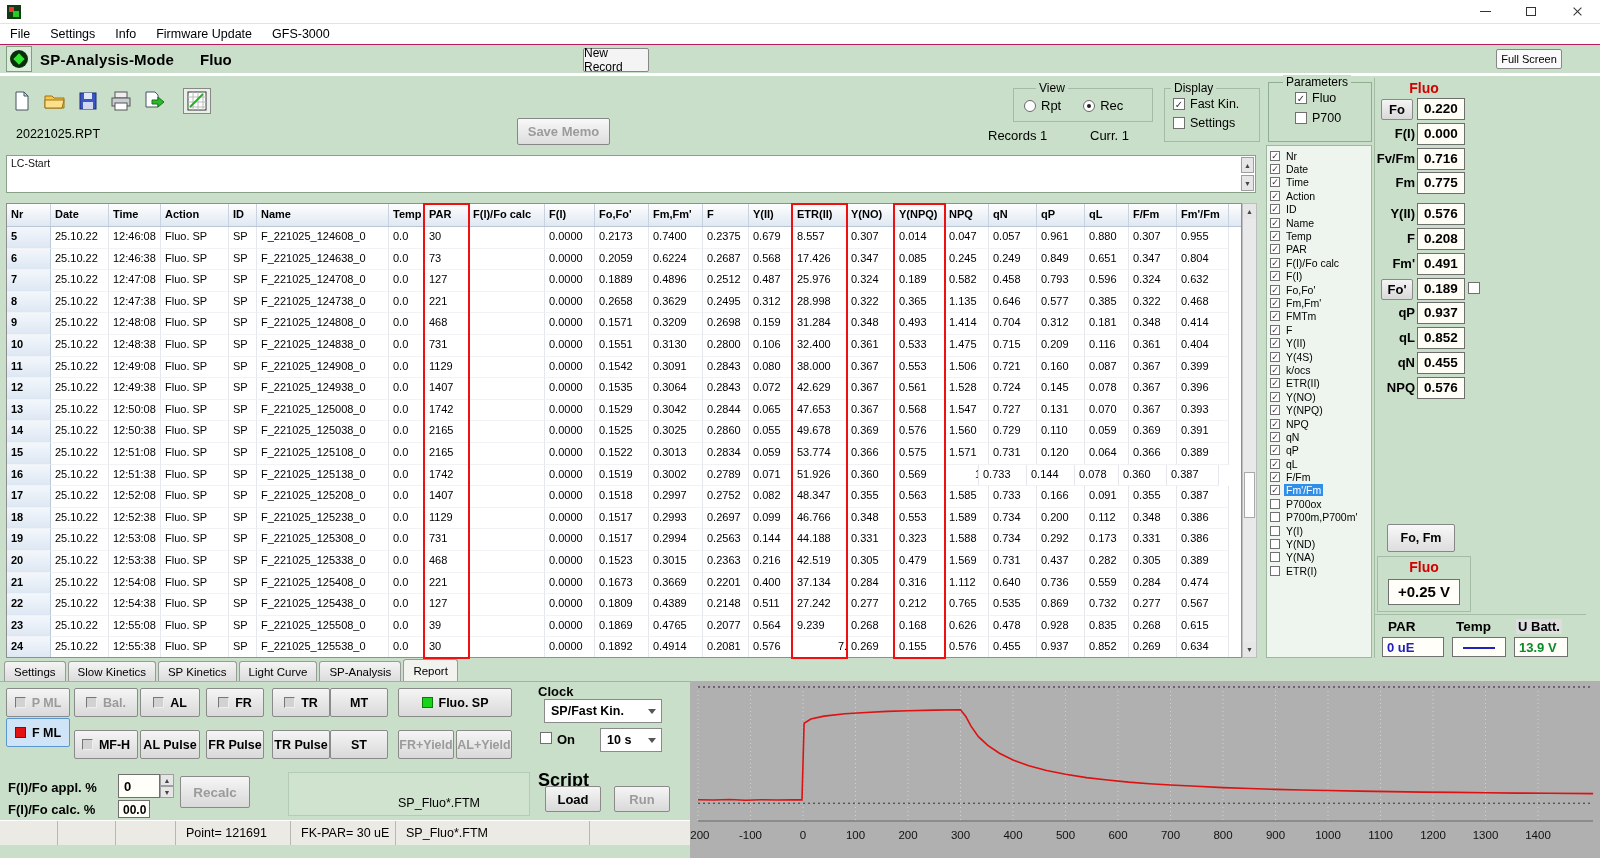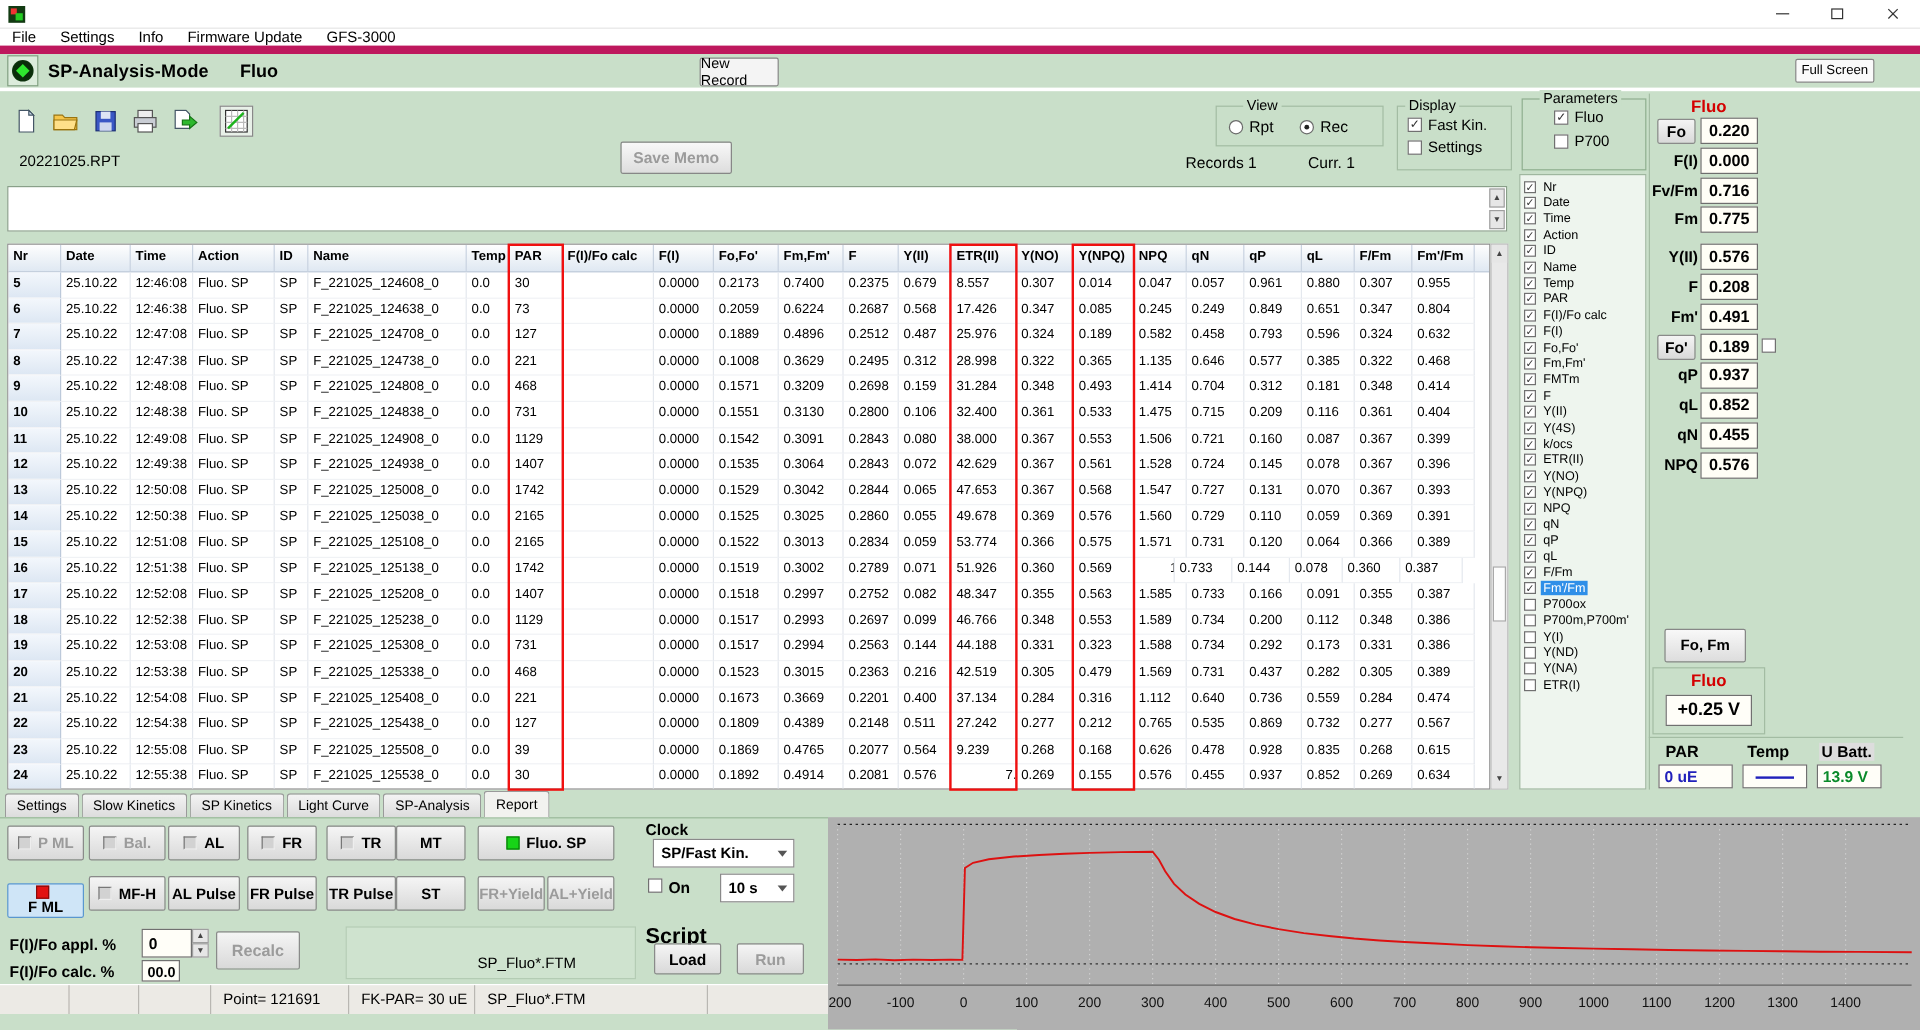--- a/index.html
+++ b/index.html
@@ -12,21 +12,21 @@
 .appicon16 i{position:absolute;left:2px;top:2px;width:5px;height:5px;background:#e33}
 .appicon16 b{position:absolute;right:2px;bottom:2px;width:6px;height:6px;background:#2c2}
 .tb-title{font-size:12.5px}
 .wbtns{margin-left:auto;display:flex}
 .wbtn{width:46px;height:24px;display:flex;align-items:center;justify-content:center}
 .mingl{width:11px;height:1px;background:#333}
 .maxgl{width:10px;height:9px;border:1px solid #333}
 .clsgl{position:relative;width:11px;height:11px}
 .clsgl:before,.clsgl:after{content:"";position:absolute;left:5px;top:0;width:1px;height:11px;background:#333}
 .clsgl:before{transform:rotate(45deg)}.clsgl:after{transform:rotate(-45deg)}
-.menubar{left:0;top:24px;width:1600px;height:21px;background:#fff;display:flex;align-items:center;border-bottom:7px solid #be185d}
+.menubar{left:0;top:24px;width:1600px;height:21px;background:#fff;display:flex;align-items:center;border-bottom:1px solid #be185d}
 .menuitem{padding:0 10px;font-size:12.5px;height:21px;display:flex;align-items:center;cursor:default}
 
 .modebar{left:0;top:45px;width:1600px;height:31px;background:#c9dfc9;border-bottom:3px solid #fff;display:flex;align-items:center}
 .modeicon{width:26px;height:26px;margin:0 8px 0 6px;border:1px solid #7f9f7f;background:#dcecdc;display:flex;align-items:center;justify-content:center}
 .modeicon span{width:18px;height:18px;border-radius:50%;background:radial-gradient(circle at 50% 50%,#0a2d0a 60%,#1d4d1d);position:relative;display:block}
 .modeicon span:after{content:"";position:absolute;left:5px;top:5px;width:8px;height:8px;background:#2ee62e;transform:rotate(45deg)}
 .modetitle{font-size:15px;font-weight:bold;letter-spacing:.2px}
 .modemode{font-size:15px;font-weight:bold;margin-left:26px}
 
 .btn{background:linear-gradient(#f8f8f8,#ddd);border:1px solid #878787;border-radius:2px;display:flex;align-items:center;justify-content:center;font-size:12px;cursor:default}
@@ -204,20 +204,21 @@
         <span class="lbl" style="font-size: 12.5px;">Fluo</span>
       </div>
       <div style="display: flex; align-items: center; gap: 5px;">
         <span class="chk"></span>
         <span class="lbl" style="font-size: 12.5px;">P700</span>
       </div>
     </div>
 </div>
 
 <div class="abs memo" style="left:6px;top:155px;width:1250px;height:38px">
+  <div>LC-Start</div>
 </div>
 <div class="abs scrbtn" style="left:1241px;top:157px;width:13px;height:16px">▲</div>
 <div class="abs scrbtn" style="left:1241px;top:175px;width:13px;height:16px">▼</div>
 
 <div class="abs tblwrap" style="left:6px;top:203px;width:1236px;height:455px" id="report-table">
     <div class="trow hdr">
       <div class="tc" style="width: 44px; flex: 0 0 auto;">Nr</div>
       <div class="tc" style="width: 58px; flex: 0 0 auto;">Date</div>
       <div class="tc" style="width: 52px; flex: 0 0 auto;">Time</div>
       <div class="tc" style="width: 68px; flex: 0 0 auto;">Action</div>
@@ -320,21 +321,21 @@
       <div class="tc nr" style="width: 44px; flex: 0 0 auto;">8</div>
       <div class="tc" style="width: 58px; flex: 0 0 auto;">25.10.22</div>
       <div class="tc" style="width: 52px; flex: 0 0 auto;">12:47:38</div>
       <div class="tc" style="width: 68px; flex: 0 0 auto;">Fluo. SP</div>
       <div class="tc" style="width: 28px; flex: 0 0 auto;">SP</div>
       <div class="tc" style="width: 132px; flex: 0 0 auto;">F_221025_124738_0</div>
       <div class="tc" style="width: 36px; flex: 0 0 auto;">0.0</div>
       <div class="tc" style="width: 44px; flex: 0 0 auto;">221</div>
       <div class="tc" style="width: 76px; flex: 0 0 auto;"></div>
       <div class="tc" style="width: 50px; flex: 0 0 auto;">0.0000</div>
-      <div class="tc" style="width: 54px; flex: 0 0 auto;">0.1008</div>
+      <div class="tc" style="width: 54px; flex: 0 0 auto;">0.2658</div>
       <div class="tc" style="width: 54px; flex: 0 0 auto;">0.3629</div>
       <div class="tc" style="width: 46px; flex: 0 0 auto;">0.2495</div>
       <div class="tc" style="width: 44px; flex: 0 0 auto;">0.312</div>
       <div class="tc" style="width: 54px; flex: 0 0 auto;">28.998</div>
       <div class="tc" style="width: 48px; flex: 0 0 auto;">0.322</div>
       <div class="tc" style="width: 50px; flex: 0 0 auto;">0.365</div>
       <div class="tc" style="width: 44px; flex: 0 0 auto;">1.135</div>
       <div class="tc" style="width: 48px; flex: 0 0 auto;">0.646</div>
       <div class="tc" style="width: 48px; flex: 0 0 auto;">0.577</div>
       <div class="tc" style="width: 44px; flex: 0 0 auto;">0.385</div>
@@ -960,21 +961,21 @@
       </div>
       <div class="cbtn" style="left: 330px; width: 58px; top: 6px; position: absolute;">
         <span>MT</span>
       </div>
       <div class="cbtn" style="left: 398px; width: 114px; top: 6px; position: absolute;">
         <span class="ind green"></span>
         <span>Fluo. SP</span>
       </div>
     </div>
   <div id="ctl-row2">
-      <div class="cbtn active" style="left: 6px; width: 64px; top: 54px; position: absolute; flex-direction: column;">
+      <div class="cbtn active" style="left: 6px; width: 64px; top: 36px; position: absolute;">
         <span class="ind red"></span>
         <span>F ML</span>
       </div>
       <div class="cbtn" style="left: 74px; width: 64px; top: 48px; position: absolute;">
         <span class="ind cb"></span>
         <span>MF-H</span>
       </div>
       <div class="cbtn" style="left: 140px; width: 60px; top: 48px; position: absolute;">
         <span>AL Pulse</span>
       </div>

